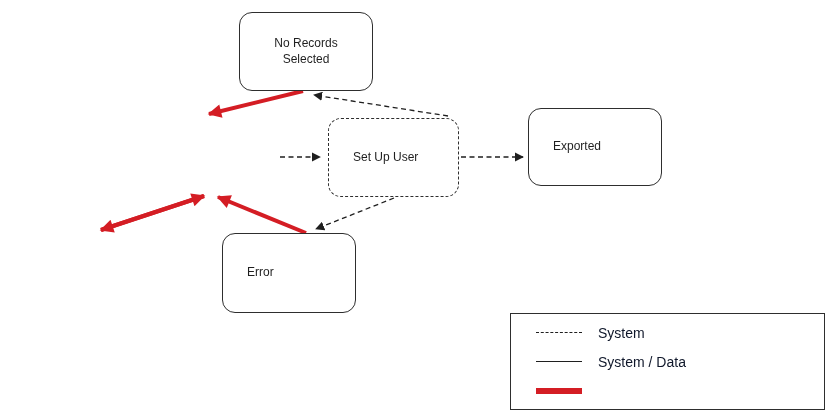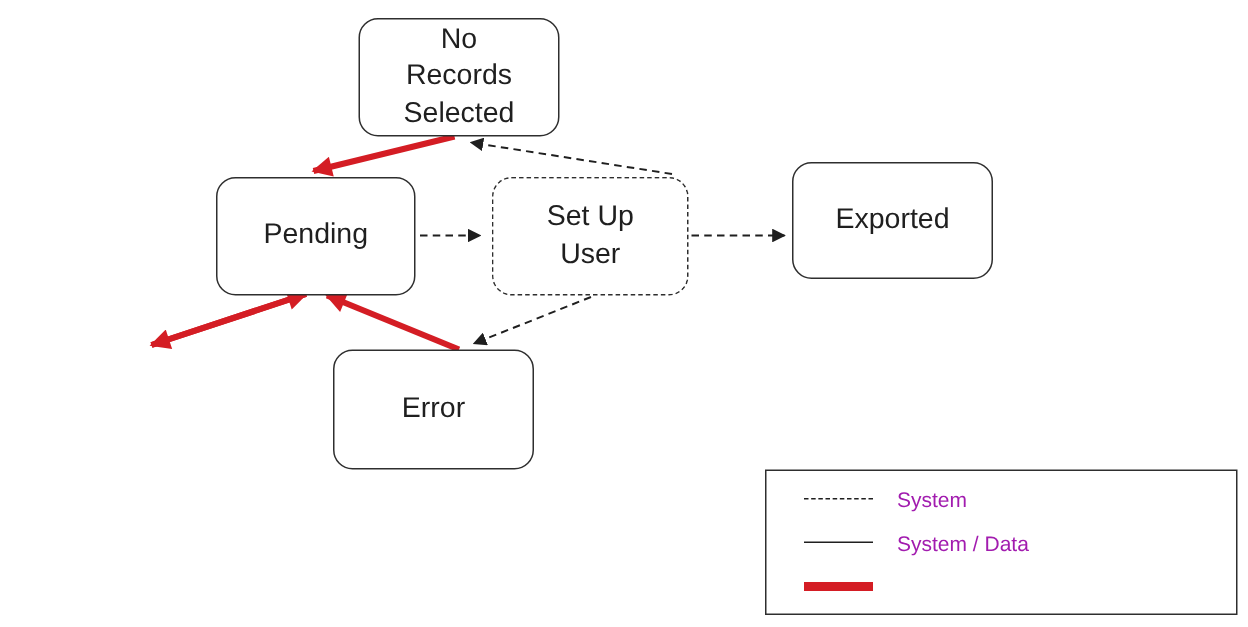--- a/index.html
+++ b/index.html
@@ -23,23 +23,22 @@
     height: 418px;
   }
   .node {
     position: absolute;
     box-sizing: border-box;
     border: 1.4px solid #2e2e2e;
     border-radius: 13px;
     background: #ffffff;
     display: flex;
     align-items: center;
-    justify-content: center;
     text-align: center;
-    font-size: 19px;
+    font-size: 12px;
     line-height: 1.28;
     color: #1f1f1f;
     padding: 4px 24px;
   }
   .node--dashed { border-style: dashed; border-width: 1.3px; }
   .node--no-records { left: 239px; top: 12px;  width: 134px; height: 79px; }
   .node--pending    { left: 144px; top: 118px; width: 133px; height: 79px; }
   .node--setup      { left: 328px; top: 118px; width: 131px; height: 79px; }
   .node--exported   { left: 528px; top: 108px; width: 134px; height: 78px; }
   .node--canceled   { left: 24px;  top: 233px; width: 134px; height: 80px; }
@@ -68,21 +67,21 @@
   .legend-sample {
     width: 46px;
     margin-right: 16px;
     flex: 0 0 auto;
   }
   .legend-sample--dashed { border-top: 1.6px dashed #1f1f1f; height: 0; }
   .legend-sample--solid  { border-top: 1.5px solid  #1f1f1f; height: 0; }
   .legend-sample--red    { height: 6px; background: #d41d24; }
   .legend-label {
     font-size: 14px;
-    color: #a21caf;
+    color: #0f172a;
     white-space: nowrap;
   }
 </style>
 </head>
 <body>
 
 <div class="canvas">
 
   <svg class="arrow-layer" viewBox="0 0 832 418" xmlns="http://www.w3.org/2000/svg">
     <defs>
@@ -101,23 +100,20 @@
 
     <line x1="303" y1="91" x2="209" y2="114" stroke="#d41d24" stroke-width="4" marker-end="url(#redArrow)"></line>
     <line x1="204" y1="196" x2="101" y2="230" stroke="#d41d24" stroke-width="4" marker-end="url(#redArrow)"></line>
     <line x1="101" y1="230" x2="204" y2="196" stroke="#d41d24" stroke-width="4" marker-end="url(#redArrow)"></line>
     <line x1="306" y1="233" x2="218" y2="197" stroke="#d41d24" stroke-width="4" marker-end="url(#redArrow)"></line>
   </svg>
 
   <div class="node node--no-records">
     <span>No Records Selected</span>
   </div>
-  <div class="node node--pending">
-    <span>Pending</span>
-  </div>
   <div class="node node--dashed node--setup">
     <span>Set Up User</span>
   </div>
   <div class="node node--exported">
     <span>Exported</span>
   </div>
   <div class="node node--error">
     <span>Error</span>
   </div>
 

